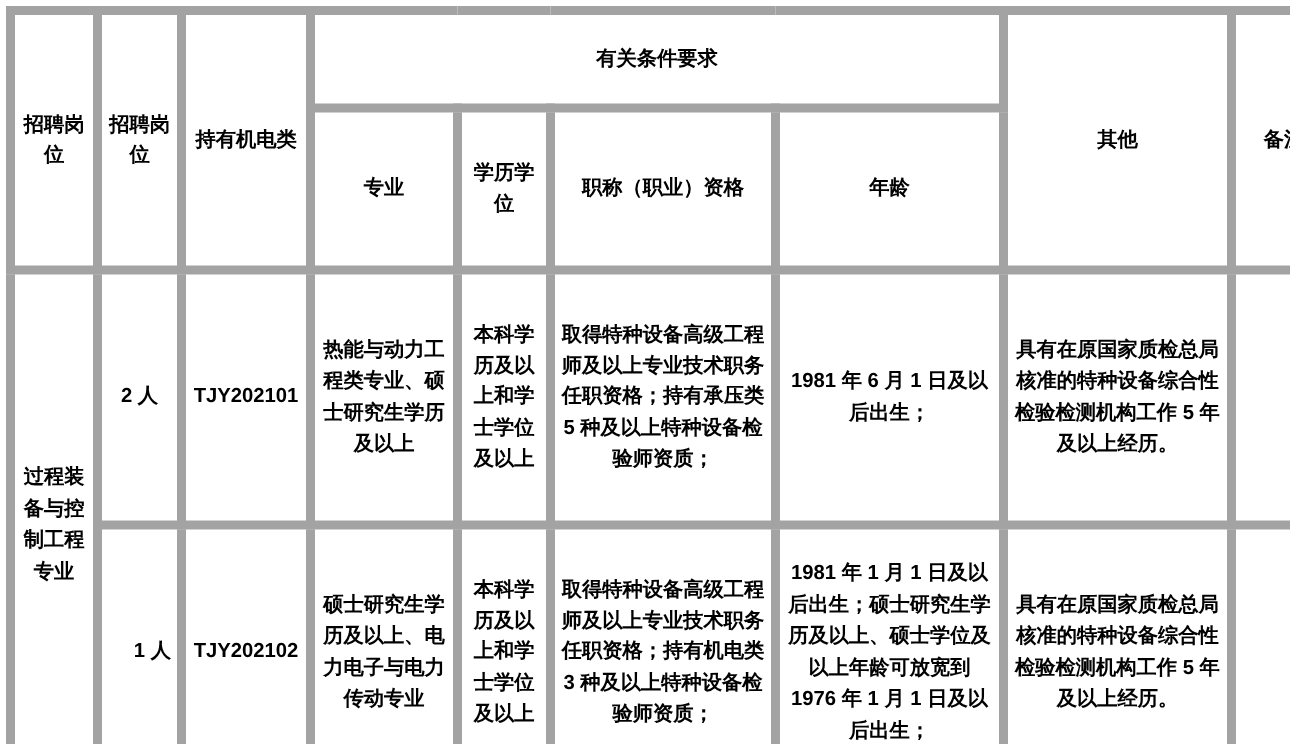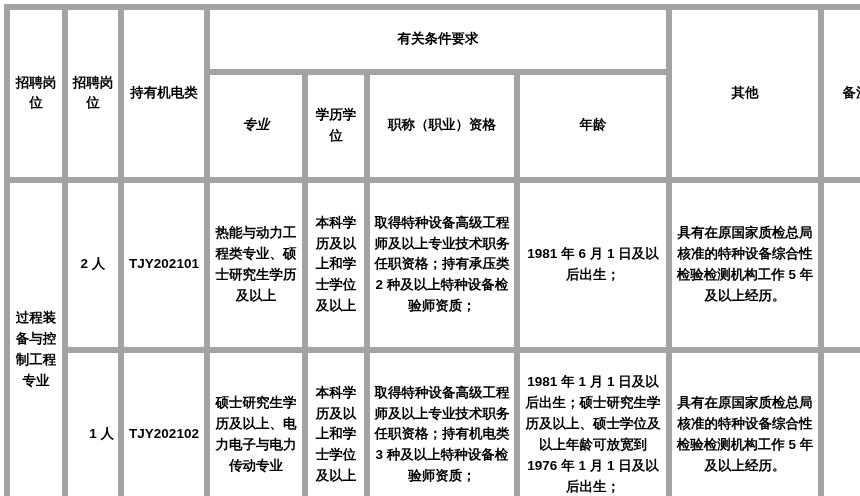--- a/index.html
+++ b/index.html
@@ -77,32 +77,32 @@
     <tbody>
       <tr>
         <td rowspan="2" class="vert" style="width:58px;">招聘岗位</td>
         <td rowspan="2" class="vert">招聘岗位</td>
         <td rowspan="2" class="vert">持有机电类</td>
         <td colspan="4" class="hdr-tall" style="height:40px;">有关条件要求</td>
         <td rowspan="2" class="hdr-tall">其他</td>
         <td rowspan="2" class="hdr-tall">备注</td>
       </tr>
       <tr>
-        <td class="hdr-tall" style="height:108px;font-style:italic;">专业</td>
+        <td class="hdr-tall" style="height:108px;">专业</td>
         <td class="hdr-tall">学历学位</td>
         <td class="hdr-tall">职称（职业）资格</td>
         <td class="hdr-tall">年龄</td>
       </tr>
       <tr>
         <td rowspan="2" class="vert">过程装备与控制工程专业</td>
         <td style="height:170px;">2 人</td>
         <td>TJY202101</td>
         <td>热能与动力工程类专业、硕士研究生学历及以上</td>
         <td>本科学历及以上和学士学位及以上</td>
-        <td class="cell-left">取得特种设备高级工程师及以上专业技术职务任职资格；持有承压类 2 种及以上特种设备检验师资质；</td>
+        <td class="cell-left">取得特种设备高级工程师及以上专业技术职务任职资格；持有承压类 5 种及以上特种设备检验师资质；</td>
         <td class="cell-left">1981 年 6 月 1 日及以后出生；</td>
         <td class="cell-left">具有在原国家质检总局核准的特种设备综合性检验检测机构工作 5 年及以上经历。</td>
         <td></td>
       </tr>
       <tr>
         <td style="height:170px;text-align:right;">1 人</td>
         <td>TJY202102</td>
         <td>硕士研究生学历及以上、电力电子与电力传动专业</td>
         <td>本科学历及以上和学士学位及以上</td>
         <td class="cell-left">取得特种设备高级工程师及以上专业技术职务任职资格；持有机电类 3 种及以上特种设备检验师资质；</td>

